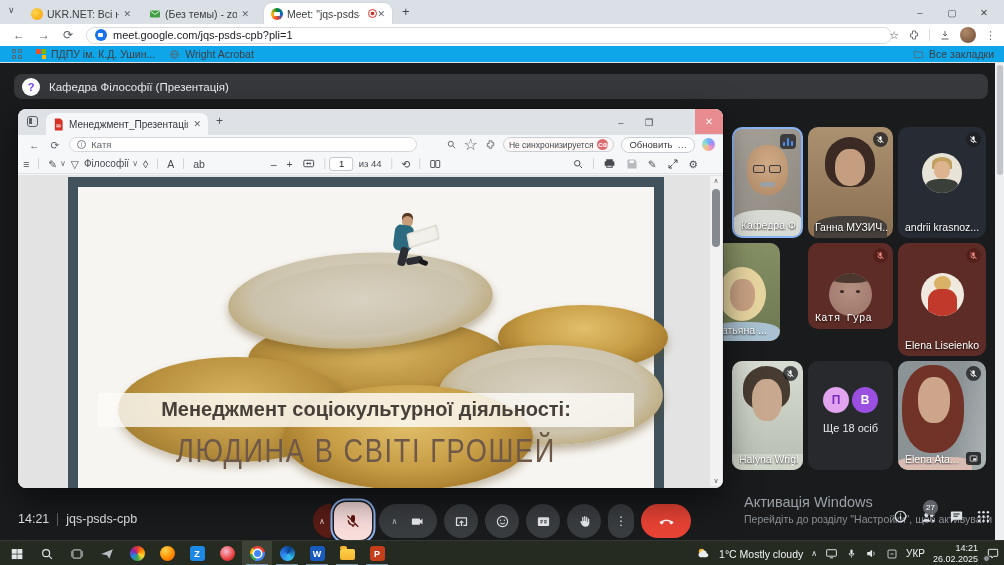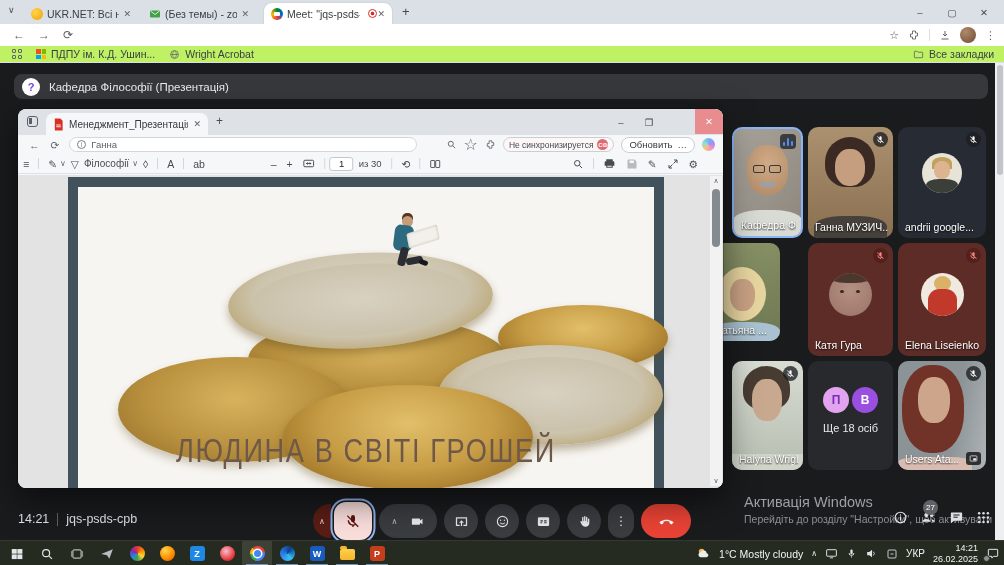--- a/index.html
+++ b/index.html
@@ -31,21 +31,21 @@
 .nvic{font-size:12px;color:#5f6368;margin-left:13px;cursor:pointer;}
 .urlpill{margin-left:13px;height:17px;width:806px;border:1px solid #d7dbdf;border-radius:9px;background:#fff;
   display:flex;align-items:center;padding:0 8px;gap:6px;}
 .fav-meet-sm{width:12px;height:12px;border-radius:50%;background:#1a73e8;position:relative;flex:0 0 auto;}
 .fav-meet-sm::after{content:"";position:absolute;left:2.5px;top:4px;width:5px;height:4px;background:#fff;border-radius:1px;}
 .url{font-size:11px;color:#202124;}
 .aright{position:absolute;right:8px;top:24px;height:22px;display:flex;align-items:center;gap:9px;color:#5f6368;}
 .aright .g{font-size:11px;}
 .avatar{width:16px;height:16px;border-radius:50%;background:radial-gradient(circle at 35% 30%,#b08968,#6d4c36);}
 .vsep{width:1px;height:12px;background:#dadce0;}
-.bbar{position:absolute;left:0;top:46px;right:0;height:17px;background:#bef264;border-bottom:1px solid #dde0e3;
+.bbar{position:absolute;left:0;top:46px;right:0;height:17px;background:#0ea5e9;border-bottom:1px solid #dde0e3;
   display:flex;align-items:center;font-size:10.5px;color:#3c4043;}
 .appsgrid{width:10px;height:10px;margin-left:12px;display:grid;grid-template-columns:4px 4px;gap:2px;}
 .appsgrid i{width:4px;height:4px;border:1px solid #5f6368;border-radius:1px;}
 .bm{display:flex;align-items:center;gap:5px;margin-left:14px;cursor:pointer;}
 .mslogo{width:10px;height:10px;display:grid;grid-template-columns:4.5px 4.5px;gap:1px;}
 .mslogo i:nth-child(1){background:#f25022;}.mslogo i:nth-child(2){background:#7fba00;}
 .mslogo i:nth-child(3){background:#00a4ef;}.mslogo i:nth-child(4){background:#ffb900;}
 .mslogo i{width:4.5px;height:4.5px;}
 .bm-all{position:absolute;right:10px;display:flex;align-items:center;gap:5px;color:#3c4043;}
 
@@ -66,21 +66,21 @@
   display:flex;align-items:flex-end;justify-content:center;gap:1.5px;padding-bottom:3px;z-index:4;}
 .spk i{width:2.5px;background:#4d8ef7;border-radius:1px;}
 .spk i:nth-child(1){height:4px;}.spk i:nth-child(2){height:8px;}.spk i:nth-child(3){height:5px;}
 .pip{position:absolute;right:5px;bottom:5px;width:15px;height:13px;border-radius:3px;background:rgba(25,26,28,.85);
   color:#e8eaed;display:flex;align-items:center;justify-content:center;z-index:4;}
 
 .t1{left:732px;top:127px;width:71px;height:111px;border:2px solid #8ab4f8;background:linear-gradient(125deg,#a9a49b,#8c867d);}
 .t2{left:808px;top:127px;width:85px;height:111px;background:linear-gradient(#a5steel,#93785a);background:linear-gradient(#ab9170,#8a6f50);}
 .t3{left:898px;top:127px;width:88px;height:111px;background:#262b34;}
 .t4{left:709px;top:243px;width:71px;height:98px;background:linear-gradient(160deg,#8b9569,#6c7651);}
-.t5{left:808px;top:243px;width:85px;height:113px;background:#5d2c27;}
+.t5{left:808px;top:243px;width:85px;height:86px;background:#5d2c27;font-family:Liberation Mono, monospace;}
 .t6{left:898px;top:243px;width:88px;height:113px;background:#5d2c27;}
 .t7{left:732px;top:361px;width:71px;height:109px;background:linear-gradient(#d8ddd3,#b6bdb0);}
 .t8{left:808px;top:361px;width:85px;height:109px;background:#28292c;}
 .t9{left:898px;top:361px;width:88px;height:109px;background:linear-gradient(100deg,#8c9396 62%,#aeb4b6);}
 .head{position:absolute;border-radius:45%;}
 .t1 .head{left:13px;top:16px;width:41px;height:50px;background:radial-gradient(circle at 50% 35%,#d0a985,#b08a66);}
 .t1 .lens{position:absolute;width:12px;height:8px;border:1.5px solid #34393f;border-radius:2px;top:36px;}
 .t1 .l1{left:19px;}.t1 .l2{left:35px;}
 .t1 .mus{position:absolute;left:26px;top:53px;width:15px;height:5px;background:#9aa0a6;border-radius:3px;}
 .t1 .shirt{position:absolute;left:-2px;right:-2px;bottom:-4px;height:30px;background:#d8dad4;border-radius:40% 40% 0 0;}
@@ -127,21 +127,21 @@
 .pill-cam .ch{font-size:8px;color:#bdc1c6;}
 .rbtn{width:34px;height:34px;border-radius:50%;background:#3a3d40;display:flex;align-items:center;justify-content:center;
   color:#e8eaed;cursor:pointer;}
 .mbtn{width:26px;height:34px;border-radius:17px;background:#3a3d40;display:flex;align-items:center;justify-content:center;
   color:#e8eaed;font-size:12px;cursor:pointer;}
 .ebtn{width:50px;height:34px;border-radius:17px;background:#e94335;display:flex;align-items:center;justify-content:center;
   color:#fff;cursor:pointer;}
 .activ{position:absolute;left:744px;top:494px;z-index:1;white-space:nowrap;}
 .activ .a1{font-size:14.5px;color:#9aa0a6;}
 .activ .a2{font-size:10.5px;color:#8a9096;margin-top:3px;}
-.picons{position:absolute;left:893px;top:509px;display:flex;align-items:center;gap:12px;color:#dde1e5;z-index:3;}
+.picons{position:absolute;left:893px;top:509px;display:flex;align-items:flex-start;gap:12px;color:#dde1e5;z-index:3;}
 .pic{position:relative;cursor:pointer;}
 .badge27{position:absolute;top:-9px;left:3px;width:15px;height:15px;border-radius:50%;background:#5f6368;color:#fff;
   font-size:8px;display:flex;align-items:center;justify-content:center;}
 .pgscroll{position:absolute;left:995px;top:63px;width:9px;height:477px;background:#edeff1;z-index:1;}
 .pgthumb{margin:2px 1.5px;height:110px;background:#c2c6cb;border-radius:4px;}
 
 
 .pdfw{position:absolute;left:18px;top:109px;width:705px;height:379px;border-radius:8px;background:#f6f7f9;
   box-shadow:0 12px 34px rgba(0,0,0,.55),0 0 0 1px rgba(0,0,0,.2);z-index:5;overflow:hidden;}
 .etabs{position:relative;height:26px;background:#dee2e7;border-radius:8px 8px 0 0;}
@@ -272,20 +272,24 @@
       <div class="wbtns">
         <span class="wbtn">–</span>
         <span class="wbtn">▢</span>
         <span class="wbtn">✕</span>
       </div>
     </div>
     <div class="abar">
       <span class="nvic">←</span>
       <span class="nvic">→</span>
       <span class="nvic">⟳</span>
+      <div class="urlpill">
+        <span class="fav-meet-sm"></span>
+        <span class="url">meet.google.com/jqs-psds-cpb?pli=1</span>
+      </div>
     </div>
     <div class="aright">
       <span class="g">☆</span>
       <span>
           <svg width="12" height="12" viewBox="0 0 24 24" fill="none" stroke="currentColor" stroke-width="1.8">
             <path d="M9 4h6v4h4v6h-4v6H9v-4H5v-6h4z"></path>
           </svg>
         </span>
       <span class="vsep"></span>
       <span>
@@ -369,21 +373,21 @@
       <div class="aface"></div>
       <div class="ashirt"></div>
     </div>
     <span class="micb">
         <svg width="9" height="9" viewBox="0 0 24 24" fill="currentColor">
           <path d="M12 3a3 3 0 0 1 3 3v5a3 3 0 0 1-4.6 2.5L9 12V6a3 3 0 0 1 3-3z"></path>
           <path d="M6 11a6 6 0 0 0 9.6 4.8l1.5 1.5A8 8 0 0 1 13 19v2h-2v-2a8 8 0 0 1-7-8h2z"></path>
           <path d="M4 3.4 20.6 20l-1.4 1.4L3 4.8z"></path>
         </svg>
       </span>
-    <span class="lbl">andrii google...</span>
+    <span class="lbl">andrii krasnoz...</span>
   </div>
   <div class="tile t4">
     <div class="hair"></div>
     <div class="head"></div>
     <div class="shirt"></div>
     <span class="lbl">Татьяна ...</span>
   </div>
   <div class="tile t5">
     <div class="circ av">
       <div class="ahair"></div>
@@ -443,21 +447,21 @@
           <path d="M6 11a6 6 0 0 0 9.6 4.8l1.5 1.5A8 8 0 0 1 13 19v2h-2v-2a8 8 0 0 1-7-8h2z"></path>
           <path d="M4 3.4 20.6 20l-1.4 1.4L3 4.8z"></path>
         </svg>
       </span>
     <span class="pip">
         <svg width="9" height="9" viewBox="0 0 24 24">
           <rect x="3" y="5" width="18" height="14" rx="2" fill="none" stroke="currentColor" stroke-width="2"></rect>
           <rect x="11" y="11" width="8" height="6" rx="1" fill="currentColor"></rect>
         </svg>
       </span>
-    <span class="lbl">Users Ata...</span>
+    <span class="lbl">Elena Ata...</span>
   </div>
 
   <div class="finfo">
     <span>14:21</span>
     <span class="fsep"></span>
     <span>jqs-psds-cpb</span>
   </div>
 
   <div class="ctrl">
     <span class="chev-mic">∧</span>
@@ -570,21 +574,21 @@
         <span>–</span>
         <span>❐</span>
       </div>
       <span class="eclose">✕</span>
     </div>
     <div class="eaddr">
       <span class="nv">←</span>
       <span class="nv">⟳</span>
       <div class="epill">
         <span class="infoi">i</span>
-        <span class="efile">Ганна</span>
+        <span class="efile">Катя</span>
       </div>
       <div class="earight">
         <span>
             <svg width="11" height="11" viewBox="0 0 24 24" fill="none" stroke="currentColor" stroke-width="2">
               <circle cx="10.5" cy="10.5" r="5.5"></circle>
               <path d="m15 15 5 5"></path>
             </svg>
           </span>
         <span>☆</span>
         <span>
@@ -620,21 +624,21 @@
         <span class="gi">–</span>
         <span class="gi">+</span>
         <span class="gi">
             <svg width="13" height="13" viewBox="0 0 24 24" fill="none" stroke="currentColor" stroke-width="1.8">
               <rect x="3" y="6" width="18" height="12" rx="2"></rect>
               <path d="M8 12h8M8 12l2-2M8 12l2 2M16 12l-2-2M16 12l-2 2"></path>
             </svg>
           </span>
         <span class="esep"></span>
         <input class="pagein" readonly="" value="1" style="">
-        <span class="ofpg">из 30</span>
+        <span class="ofpg">из 44</span>
         <span class="esep"></span>
         <span class="gi">⟲</span>
         <span class="esep"></span>
         <span class="gi">
             <svg width="12" height="12" viewBox="0 0 24 24" fill="none" stroke="currentColor" stroke-width="1.8">
               <rect x="3" y="5" width="8" height="14" rx="1"></rect>
               <rect x="13" y="5" width="8" height="14" rx="1"></rect>
             </svg>
           </span>
       </div>
@@ -675,20 +679,21 @@
         <div class="coin cs" style="left:150px;top:66px;width:265px;height:95px;transform:rotate(-3deg);"></div>
         <div class="fig">
           <div class="fhair"></div>
             <div class="fhead"></div>
             <div class="fjack"></div>
           <div class="fpap"></div>
             <div class="fleg1"></div>
             <div class="fleg2"></div>
             <div class="fshoe"></div>
         </div>
+        <div class="st1">Менеджмент соціокультурної діяльності:</div>
         <div class="st2">ЛЮДИНА В СВІТІ ГРОШЕЙ</div>
       </div>
     </div>
     <div class="escroll">
       <span class="esup">∧</span>
       <div class="esth"></div>
       <span class="esdn">∨</span>
     </div>
   </div>
 

